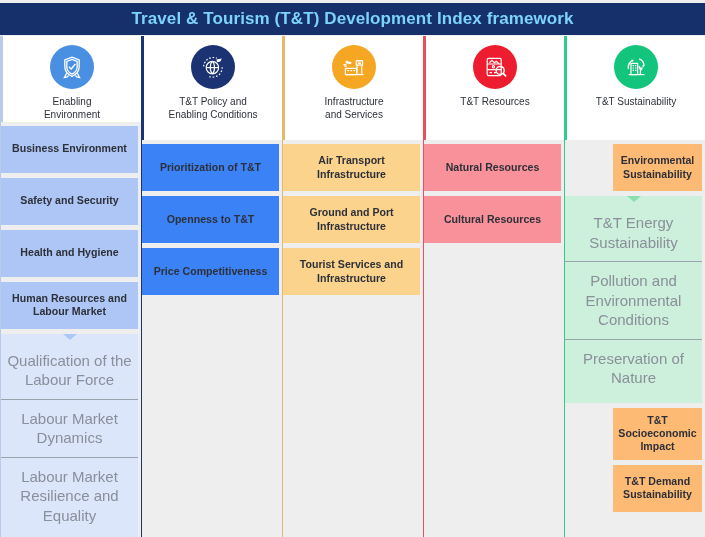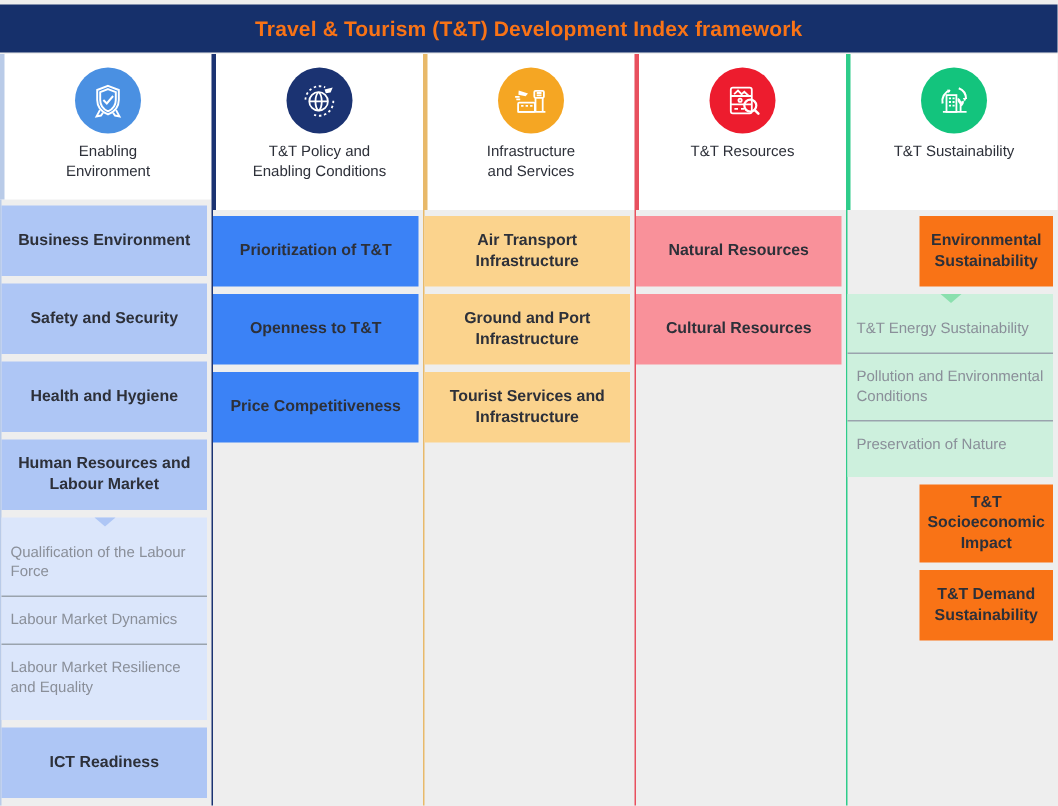--- a/index.html
+++ b/index.html
@@ -11,21 +11,21 @@
   }
   .frame{position:relative;width:705px;height:537px;background:#eeeeee;}
 
   
   .titlebar{
     position:absolute;left:0;top:3px;width:705px;height:32px;
     background:#16306b;
     display:flex;align-items:center;justify-content:center;
   }
   .titlebar .t{
-    color:#f97316;font-size:14px;font-weight:bold;letter-spacing:.1px;
+    color:#7dd3fc;font-size:17px;font-weight:bold;letter-spacing:.1px;
   }
 
   
   .cols{
     position:absolute;left:0;top:36px;width:705px;height:501px;
     display:flex;gap:0;
   }
   .col{
     width:141px;
     display:flex;flex-direction:column;
@@ -89,33 +89,33 @@
   }
   .subgroup .notch{
     position:absolute;top:0;left:50%;transform:translateX(-50%);
     width:0;height:0;
     border-left:7px solid transparent;
     border-right:7px solid transparent;
     border-top:6px solid #aec6f5;
   }
   .col.c5 .subgroup .notch{border-top-color:#8ae0ae;}
   .subitem{
-    font-size:10px;color:#8a8f99;font-weight:normal;
-    text-align:left;line-height:1.3;
+    font-size:15px;color:#8a8f99;font-weight:normal;
+    text-align:center;line-height:1.3;
     padding:9px 6px;
   }
   .subitem + .subitem{border-top:1px solid #9aa3ad;}
 
   
   .col.c1 .pillar{background:#aec6f5;}
   .col.c1 .subgroup{background:#dbe6fb;}
   .col.c2 .pillar{background:#3b82f6;}
   .col.c3 .pillar{background:#fbd38d;}
   .col.c4 .pillar{background:#f9919a;}
-  .col.c5 .pillar{background:#f97316;margin-left:48px;}
+  .col.c5 .pillar{background:#fdba74;margin-left:48px;}
   .col.c5 .subgroup{background:#cdf0dd;}
 
   
   .spacer{flex:1 1 auto;}
 </style>
 </head>
 <body>
 
 <div class="frame">
 

